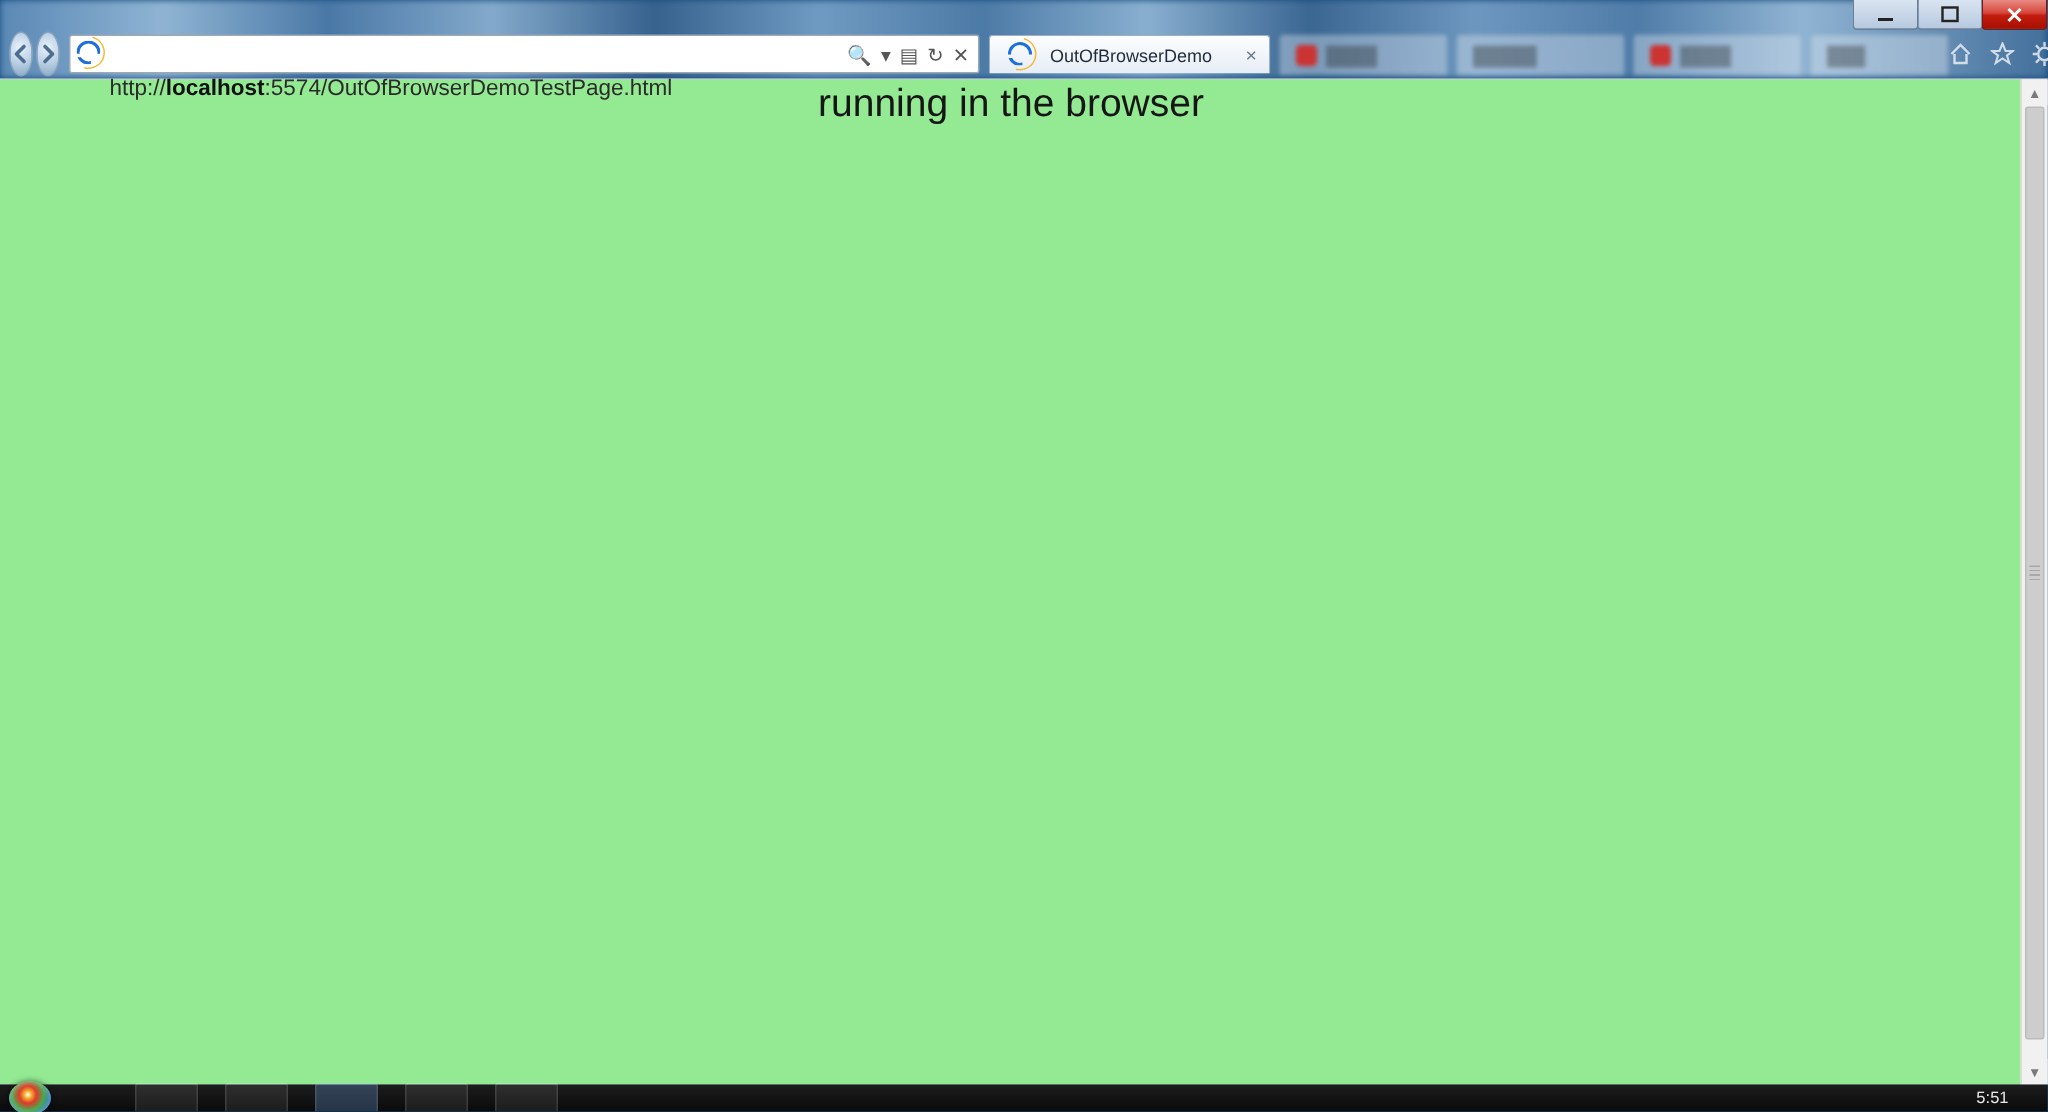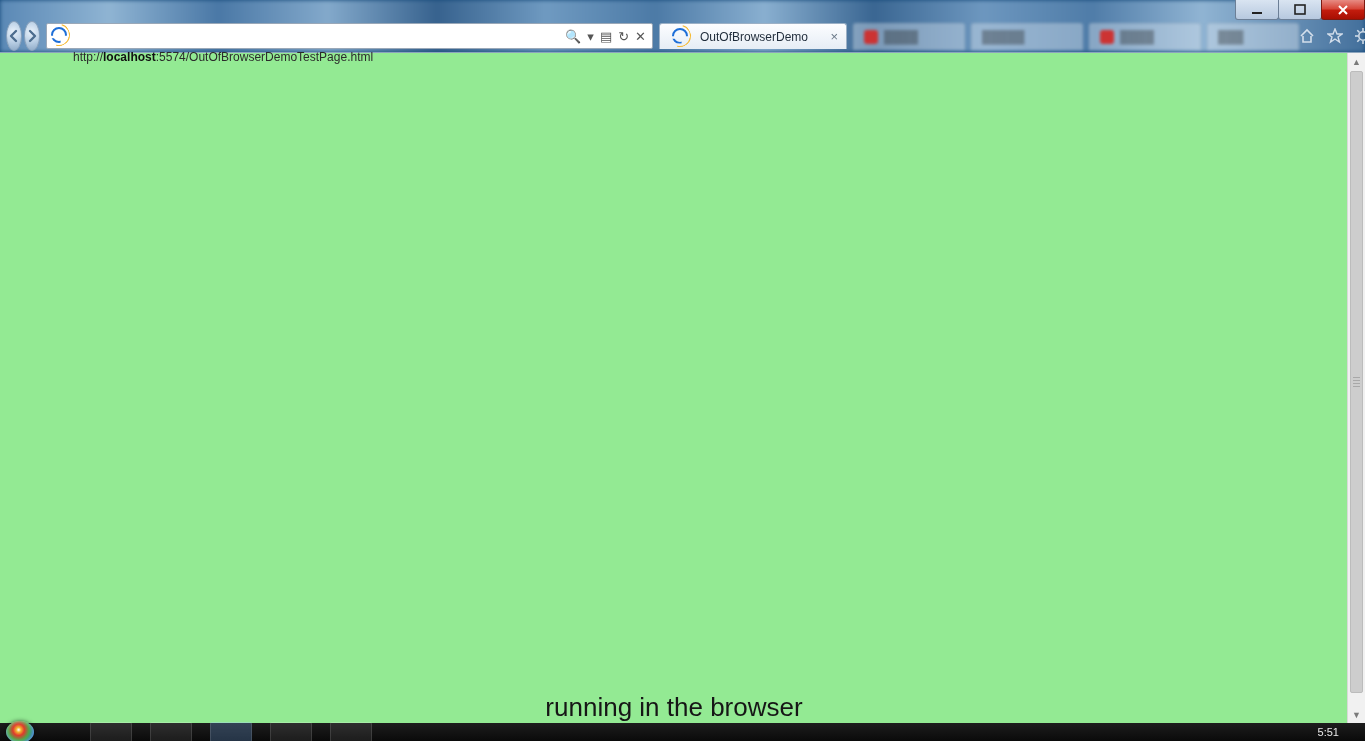--- a/index.html
+++ b/index.html
@@ -17,21 +17,21 @@
                    #90b4d3 88%,#436f9b 100%);filter:blur(2px);}
   
   .toolbar{position:absolute;left:0;right:0;top:22px;height:28px;display:flex;align-items:center;
            padding:0 6px;z-index:30;}
   .nav-btn{width:28px;height:28px;border-radius:50%;background:radial-gradient(circle at 45% 35%,#e9f2fb 0%,#b7cde3 55%,#8ca9c6 100%);
            border:1px solid #8ba3bd;display:flex;align-items:center;justify-content:center;margin-right:2px;}
   .nav-btn svg{display:block;}
   .addr-wrap{flex:0 0 605px;height:24px;margin-left:4px;background:#fff;border:1px solid #9aa8b8;
              display:flex;align-items:center;border-radius:2px;}
   .fav-ie{width:18px;height:18px;margin:0 4px;}
-  .addr-input{flex:1;border:none;outline:none;height:20px;font-size:12px;color:#2b2b2b;background:transparent;margin-top:47px;}
+  .addr-input{flex:1;border:none;outline:none;height:20px;font-size:15px;color:#2b2b2b;background:transparent;margin-top:47px;}
   .addr-input .host{font-weight:700;color:#111;}
   .addr-tools{display:flex;align-items:center;gap:6px;padding:0 6px;color:#555;}
   .addr-tools span{font-size:13px;line-height:1;}
   
   .tab{height:26px;margin-left:6px;background:linear-gradient(#fcfdff,#e6edf5);border:1px solid #9bb0c6;
        border-bottom:none;border-radius:3px 3px 0 0;display:flex;align-items:center;padding:0 8px;gap:6px;
        font-size:12px;color:#1f2b3a;min-width:188px;box-sizing:border-box;}
   .tab .close-x{margin-left:auto;color:#6a7888;font-size:13px;}
   .blur-tab{height:26px;margin-left:6px;border-radius:3px 3px 0 0;display:flex;align-items:center;
             padding:0 10px;gap:6px;font-size:12px;color:rgba(30,30,30,.35);filter:blur(1.5px);
@@ -41,21 +41,21 @@
   .right-icons{display:flex;align-items:center;gap:12px;margin-right:6px;}
   .right-icons svg{display:block;opacity:.85;}
   
   .viewport{position:absolute;left:0;right:0;top:52px;bottom:18px;background:#fff;border-top:1px solid #8ca4bd;z-index:20;}
   .scroll-track{position:absolute;right:0;top:0;bottom:0;width:17px;background:#f1f1f1;border-left:1px solid #d9d9d9;}
   .scroll-btn{position:absolute;left:0;width:17px;height:17px;background:#f1f1f1;display:flex;align-items:center;justify-content:center;color:#7a7a7a;font-size:9px;}
   .scroll-btn.top{top:0;} .scroll-btn.bot{bottom:0;}
   .scroll-thumb{position:absolute;left:2px;right:2px;top:18px;height:620px;background:#cdcdcd;border:1px solid #bcbcbc;border-radius:2px;}
   .thumb-grip{position:absolute;left:2px;right:2px;top:50%;transform:translateY(-50%);height:10px;
               background:repeating-linear-gradient(#a8a8a8 0 1px,transparent 1px 3px);}
-  .page{position:absolute;left:0;right:17px;top:0;bottom:0;background:#93ea93;display:flex;align-items:flex-end;justify-content:center;}
+  .page{position:absolute;left:0;right:17px;top:0;bottom:0;background:#93ea93;display:flex;align-items:flex-start;justify-content:center;}
   .page-text{font-size:26px;color:#161616;font-family:Verdana,Geneva,sans-serif;}
   
   .taskbar{position:absolute;left:0;right:0;bottom:0;height:18px;background:linear-gradient(#1d1d1d,#0a0a0a);z-index:40;
            display:flex;align-items:center;justify-content:flex-end;padding:0 26px;color:#e8e8e8;font-size:11px;}
   .taskbar .start{position:absolute;left:6px;bottom:-2px;width:28px;height:22px;border-radius:50%;
        background:radial-gradient(circle at 45% 40%,#fff 0%,#f2b12e 12%,#e03a2c 28%,#4aa84a 52%,#1b6dd1 78%,#0a3f86 100%);
        box-shadow:0 0 4px rgba(255,255,255,.5) inset,0 0 4px rgba(0,0,0,.6);}
   .taskbar .app{position:absolute;bottom:0;width:40px;height:18px;background:rgba(255,255,255,.08);
        border:1px solid rgba(255,255,255,.12);border-bottom:none;border-radius:2px 2px 0 0;}
   

